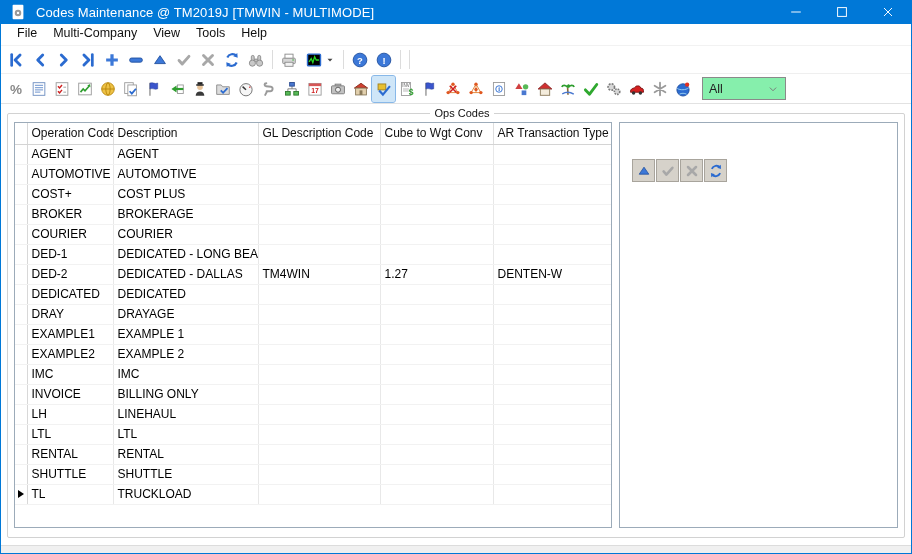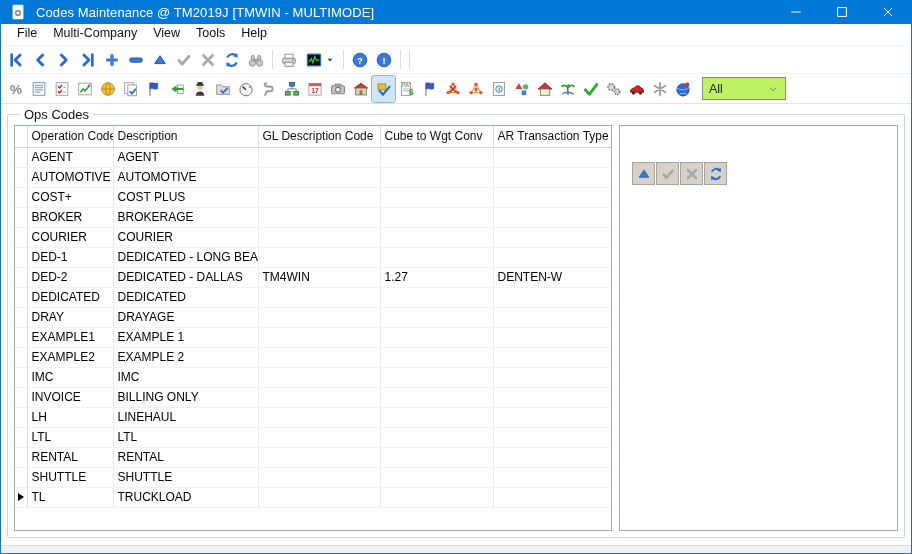--- a/index.html
+++ b/index.html
@@ -15,26 +15,26 @@
   .menubar { height:22px; flex:0 0 auto; display:flex; align-items:flex-start; padding-left:8px; border-bottom:1px solid #f2f2f2; background:#fff; }
   .menuitem { padding:2px 8px; font-size:12.5px; color:#101010; cursor:default; }
   .toolbar { flex:0 0 auto; display:flex; align-items:center; padding-left:3px; background:#fff; }
   .toolbar.t1 { height:28px; border-bottom:1px solid #efefef; }
   .toolbar.t2 { height:30px; border-bottom:1px solid #e2e2e2; }
   .tbtn { width:24px; height:24px; display:flex; align-items:center; justify-content:center; border-radius:2px; }
   .t2 .tbtn { width:23px; height:26px; }
   .tbtn.combo { width:38px; gap:2px; }
   .tbtn.selected { background:#cfe6f8; outline:1px solid #88b8e8; }
   .tsep { width:1px; height:19px; background:#dcdcdc; margin:0 4px; flex:0 0 auto; }
-  .filter-select { margin-left:8px; width:84px; height:23px; background:#bef264; border:1px solid #8a8a8a;
+  .filter-select { margin-left:8px; width:84px; height:23px; background:#86efac; border:1px solid #8a8a8a;
                    display:flex; align-items:center; padding:0 5px 0 6px; font-size:12.5px; color:#222; }
   .filter-select .chev { margin-left:auto; display:flex; }
   .client { flex:1; background:#fff; display:flex; flex-direction:column; overflow:hidden; }
   fieldset.groupbox { margin:3px 6px 0 6px; border:1px solid #d2d2d2; border-radius:2px; padding:3px 6px 8px 6px; height:431px; flex:0 0 auto; }
-  legend { font-size:13px; color:#101010; padding:0 4px; margin-left:6px; }
+  legend { font-size:11px; color:#101010; padding:0 4px; margin-left:6px;text-align:center; }
   .panes { display:flex; height:406px; }
   .gridwrap { width:598px; height:406px; border:1px solid #9cabb9; background:#fff; overflow:hidden; }
   table { border-collapse:collapse; table-layout:fixed; width:596px; font-size:12px; }
   th { font-weight:400; text-align:left; height:21px; padding:2px 2px 2px 4px; white-space:nowrap; overflow:hidden;
        border-right:1px solid #dedede; border-bottom:1px solid #d4d4d4; color:#101010; background:#fff; }
   td { height:20px; padding:1px 3px 1px 4px; white-space:nowrap; overflow:hidden; color:#000;
        border-right:1px solid #e8e8e8; border-bottom:1px solid #f2f2f2; background:#fff; }
   th.ind, td.ind { padding:0; border-right:1px solid #d8d8d8; }
   td.num { text-align:left; padding-right:5px; }
   .tri { display:inline-block; width:0; height:0; border-left:6px solid #000;

